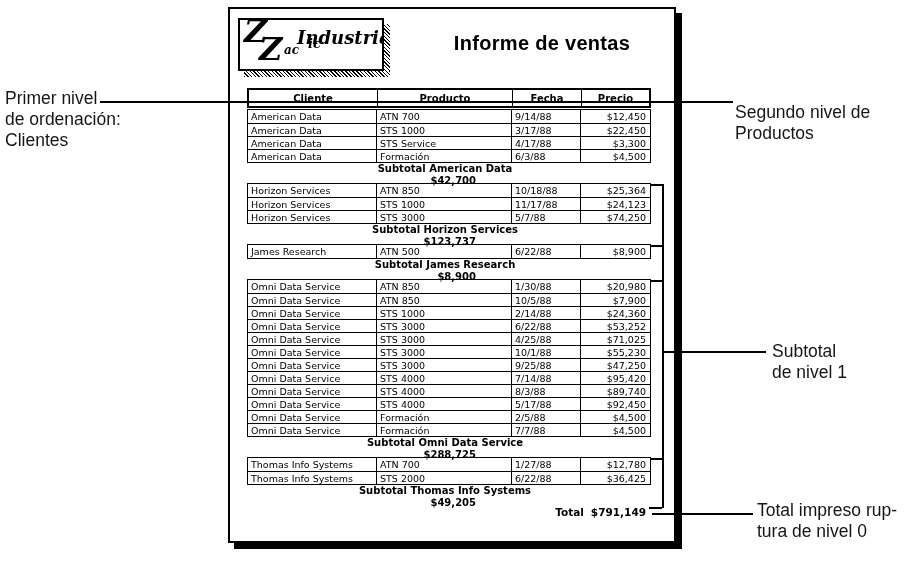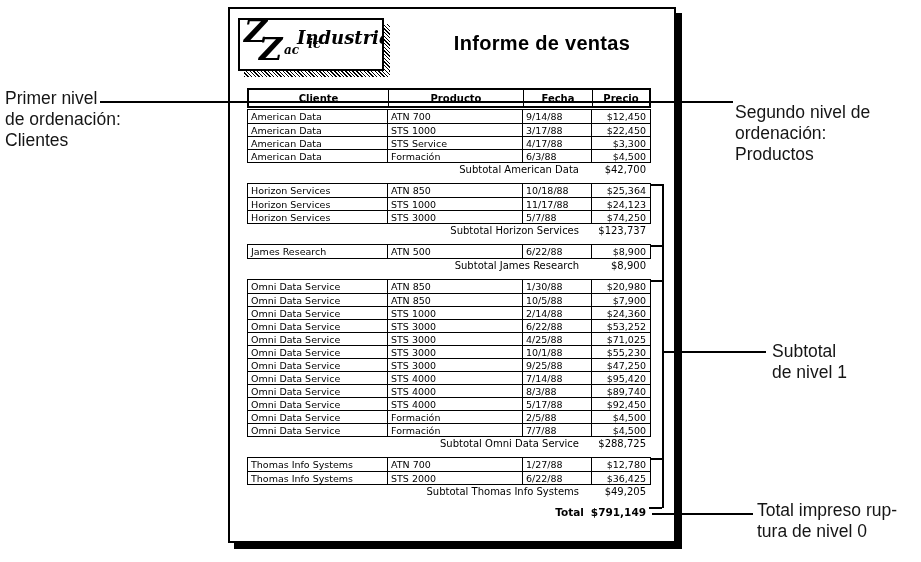--- a/index.html
+++ b/index.html
@@ -27,29 +27,29 @@
   .lind{left:57px; top:9px; font-size:18px;}
   
   .title{position:absolute; left:203px; top:23px; width:218px; text-align:center;
     font-family:"Liberation Sans",sans-serif; font-weight:bold; font-size:20px; letter-spacing:.3px;}
   
   .tbl{position:absolute; left:17px; top:79px; width:404px; font-size:9.5px; line-height:12px;}
   .tbl *{box-sizing:border-box;}
   .hdr{display:flex; height:20px; border:2px solid #000; font-weight:bold; font-size:10px;}
   .hdr .hc{border-right:1px solid #000; text-align:center; padding-top:3px;}
   .hdr .hc:last-child{border-right:none;}
-  .c1{width:140px;} .c2{width:135px;} .c3{width:69px;} .c4{flex:1; text-align:right;}
+  .c1{width:129px;} .c2{width:135px;} .c3{width:69px;} .c4{flex:1; text-align:right;}
   .grp-wrap{margin-top:1px; margin-bottom:7px;}
   .grp{border:1.5px solid #000;}
   .row{display:flex; height:13px; border-top:1px solid #000;}
   .row:first-child{border-top:none;}
   .row .cell{border-right:1px solid #000; padding:1px 0 0 3px; white-space:nowrap; overflow:hidden;}
   .row .cell:last-child{border-right:none;}
   .row .c4{padding-right:4px;}
-  .subrow{display:flex; height:13px; align-items:center; font-weight:normal; font-size:10px;}
+  .subrow{display:flex; height:13px; align-items:center; font-weight:bold; font-size:10px;flex-direction:column;}
   .sublabel{flex:1; text-align:right; padding-right:8px; white-space:nowrap;}
   .subval{width:64px; text-align:right; padding-right:5px;}
   .totalrow{display:flex; justify-content:flex-end; align-items:center; height:13px;
     margin-top:6px; padding-right:5px; font-weight:bold; font-size:10.5px;}
   .totallabel{margin-right:7px;}
   
   .ann{position:absolute; z-index:3; font-family:"Liberation Sans",sans-serif;
     font-size:17.5px; line-height:21px; font-weight:500; color:#151515;}
   .ann-left{left:5px;  top:88px;  width:175px;}
   .ann-rt{ left:735px; top:102px;  width:180px;}
@@ -64,21 +64,20 @@
 <div id="stage">
 
   <div class="ann ann-left">
     <div>Primer nivel</div>
     <div>de ordenación:</div>
     <div>Clientes</div>
   </div>
 
   <div class="ann ann-rt">
     <div>Segundo nivel de</div>
-    <div>ordenación:</div>
     <div>Productos</div>
   </div>
   <div class="ann ann-rm">
     <div>Subtotal</div>
     <div>de nivel 1</div>
   </div>
   <div class="ann ann-rb">
     <div>Total impreso rup-</div>
     <div>tura de nivel 0</div>
   </div>

